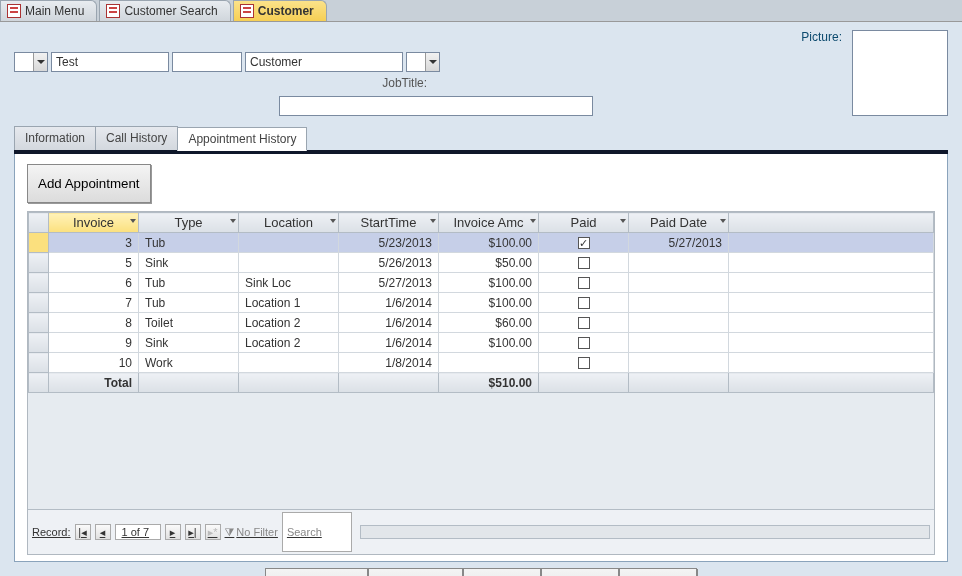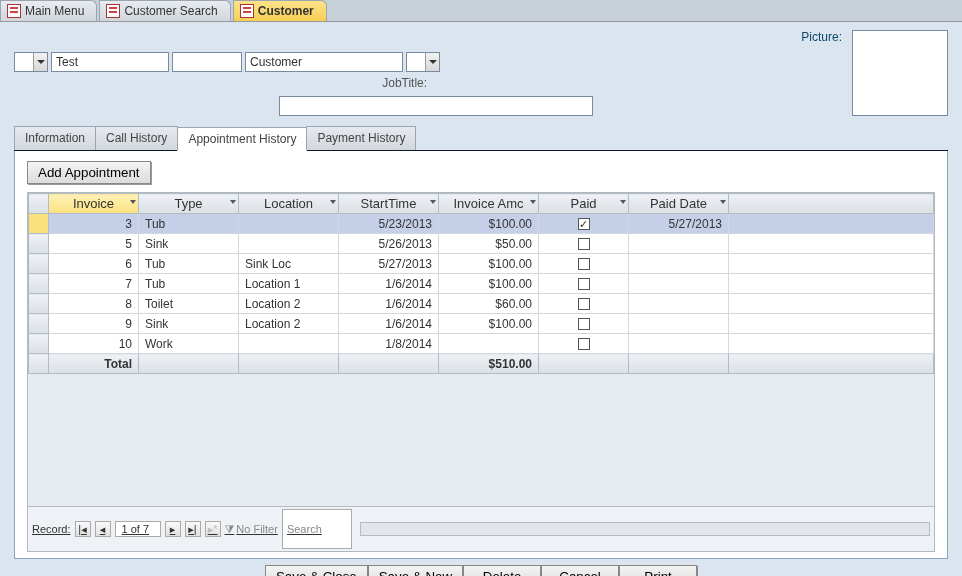--- a/index.html
+++ b/index.html
@@ -16,25 +16,25 @@
 .row1{display:flex;align-items:center;gap:3px;margin-bottom:4px;}
 .combo{display:inline-flex;align-items:center;background:#fff;border:1px solid #7a8aa0;height:20px;}
 .combo .txt{padding:2px 4px;min-width:12px;}
 .combo .arrow{width:14px;height:18px;background:linear-gradient(#f2f2f2,#d8d8d8);border-left:1px solid #999;display:flex;align-items:center;justify-content:center;}
 .arrow::after{content:"";border-left:4px solid transparent;border-right:4px solid transparent;border-top:4px solid #333;}
 .inp{background:#fff;border:1px solid #7a8aa0;height:20px;padding:2px 4px;}
 .lbl{color:#555;}
 .jobrow{display:flex;align-items:center;gap:6px;flex-direction:column;}
 .picbox{width:96px;height:86px;background:#fff;border:1px solid #7a8aa0;}
 .piclbl{color:#0c4a6e;margin-right:4px;align-self:flex-start;}
-.sub-tabs{display:flex;margin-top:10px;border-bottom:1px solid #0f172a;}
+.sub-tabs{display:flex;margin-top:10px;border-bottom:4px solid #0f172a;}
 .sub-tab{padding:4px 10px;background:linear-gradient(#e6e9ee,#d3d8de);border:1px solid #9aa5b0;border-bottom:none;margin-right:-1px;cursor:pointer;color:#444;}
 .sub-tab.active{background:#fff;border-bottom:1px solid #fff;position:relative;top:1px;}
 .tab-content{background:#fff;border:1px solid #8aa3bb;border-top:none;padding:10px 12px 6px 12px;height:408px;display:flex;flex-direction:column;}
-.btn{background:linear-gradient(#f4f4f4,#dcdcdc);border:1px solid #888;padding:3px 10px;cursor:pointer;box-shadow:1px 1px 0 #999;}
+.btn{background:linear-gradient(#f4f4f4,#dcdcdc);border:1px solid #888;padding:11px 10px;cursor:pointer;box-shadow:1px 1px 0 #999;}
 .grid-wrap{flex:1;border:1px solid #b0b8c0;margin-top:8px;background:#f0f3f6;display:flex;flex-direction:column;overflow:hidden;}
 table{border-collapse:collapse;width:100%;table-layout:fixed;}
 thead th{background:linear-gradient(#eef1f5,#dbe0e6);border:1px solid #b3bcc5;font-weight:normal;padding:2px 4px;position:relative;height:20px;font-size:13px;}
 thead th .hdr-arrow{position:absolute;right:2px;top:6px;border-left:3px solid transparent;border-right:3px solid transparent;border-top:4px solid #555;}
 thead th.sortcol{background:linear-gradient(#fff2b8,#fbe07e);}
 th.rowhead,td.rowhead{width:20px;background:linear-gradient(#eef1f5,#dbe0e6);border:1px solid #b3bcc5;}
 tbody td{border:1px solid #d2d8de;padding:2px 6px;background:#fff;height:20px;font-size:12px;}
 tbody tr.sel td{background:#c6cfe8;}
 tbody tr.sel td.rowhead{background:#fbe07e;}
 tbody tr.total td{background:linear-gradient(#eef1f5,#dbe0e6);border:1px solid #b3bcc5;font-weight:bold;}
@@ -91,21 +91,20 @@
       </div>
     </div>
     <span class="piclbl">Picture:</span>
     <div class="picbox"></div>
   </div>
 
   <div class="sub-tabs" id="stabs">
       <div class="sub-tab">Information</div>
       <div class="sub-tab">Call History</div>
       <div class="sub-tab active">Appointment History</div>
-      <div class="sub-tab">Payment History</div>
     </div>
 
   <div class="tab-content">
     <div><button class="btn">Add Appointment</button></div>
     <div class="grid-wrap">
       <table>
         <colgroup>
             <col style="width:20px">
             <col style="width:90px">
             <col style="width:100px">

